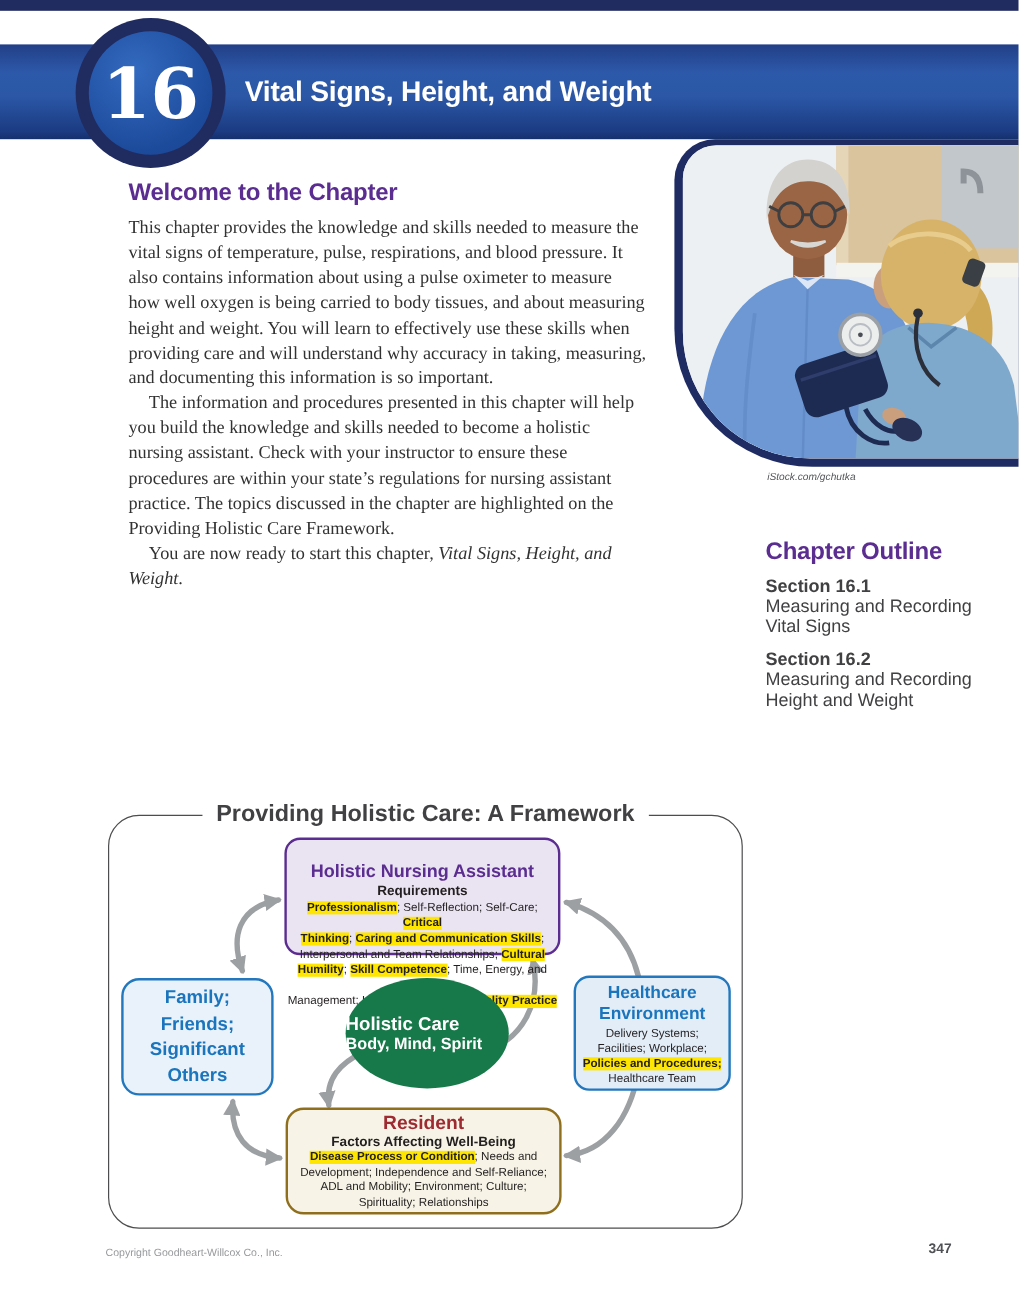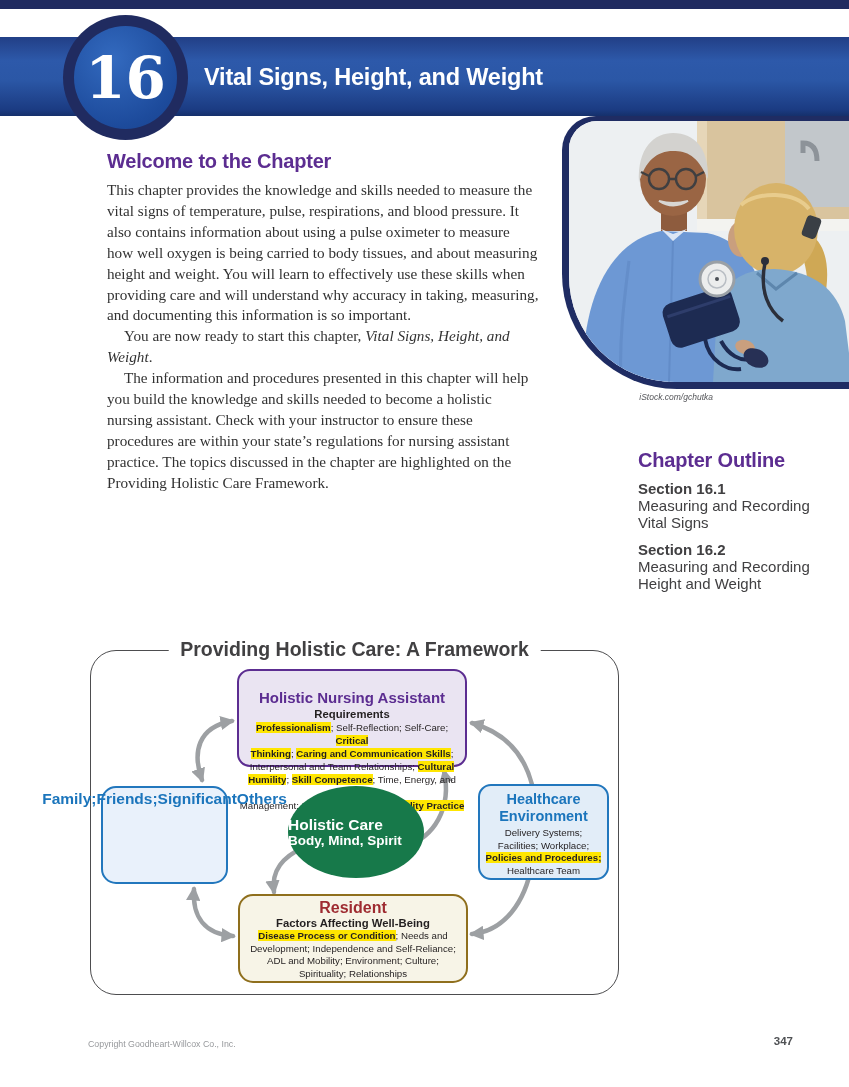--- a/index.html
+++ b/index.html
@@ -34,36 +34,36 @@
   .welcome p.indent{text-indent:17px;}
   .it{font-style:italic;}
 
   
   .outline{position:absolute;left:638px;top:433px;width:175px;}
   .outline-heading{margin:16px 0 9px 0;color:#5c2d91;font-size:20px;font-weight:bold;letter-spacing:-0.2px;}
   .outline-sec{margin-bottom:11px;font-size:15px;line-height:16.8px;color:#414042;}
   .sec-label{font-weight:bold;}
 
   
-  .framework{position:absolute;left:90px;top:650px;width:527px;height:343px;
+  .framework{position:absolute;left:90px;top:679px;width:527px;height:343px;
              border:1.6px solid #4d4d4f;border-radius:26px;}
   .fw-title{position:absolute;top:-13px;left:50%;transform:translateX(-50%);background:#fff;
             padding:0 12px;font-size:19.5px;font-weight:bold;color:#414042;white-space:nowrap;}
   .fw-arrows{position:absolute;left:0;top:0;width:527px;height:343px;}
   .fw-box{position:absolute;box-sizing:border-box;text-align:center;}
   .fw-box.nursing{left:146px;top:18px;width:230px;height:98px;background:#eae4f2;
             border:2.5px solid #5c2d91;border-radius:13px;padding-top:18px;}
   .fw-box-title{color:#5c2d91;font-size:15px;font-weight:bold;line-height:18px;}
   .fw-box-sub{font-size:11.3px;font-weight:bold;color:#231f20;margin-top:1px;}
   .fw-body{font-size:9.7px;line-height:13px;color:#231f20;margin-top:1px;}
   .hl{background:#ffe600;font-weight:bold;}
 
   .fw-box.family{left:10px;top:135px;width:127px;height:98px;background:#e9f1fb;
             border:2.3px solid #2277bd;border-radius:15px;
-            display:flex;justify-content:center;}
+            display:flex;flex-direction:column;justify-content:center;}
   .family-line{color:#1b75bc;font-weight:bold;font-size:15.5px;line-height:21.5px;}
 
   .fw-ellipse{position:absolute;left:197px;top:135px;width:136px;height:92px;background:#17794a;
             border-radius:50%;display:flex;flex-direction:column;justify-content:center;color:#fff;}
   .fw-ellipse .t1{font-size:15.5px;font-weight:bold;line-height:17px;}
   .fw-ellipse .t2{font-size:13.5px;font-weight:bold;line-height:15px;}
 
   .fw-box.healthcare{left:387px;top:133px;width:131px;height:96px;background:#e2edf8;
             border:2.3px solid #2277bd;border-radius:13px;padding-top:5px;}
   .hc-title{color:#1b75bc;font-size:14.5px;font-weight:bold;line-height:16.5px;}
@@ -140,22 +140,22 @@
         <circle cx="148" cy="158" r="9" fill="none" stroke="#b9bec4" stroke-width="1.5"></circle>
         <circle cx="148" cy="158" r="2" fill="#4b4f55"></circle>
       </svg>
     </div>
   </figure>
   <div class="photo-credit">iStock.com/gchutka</div>
 
   <section class="welcome">
     <h2 class="welcome-heading">Welcome to the Chapter</h2>
     <p>This chapter provides the knowledge and skills needed to measure the vital signs of temperature, pulse, respirations, and blood pressure. It also contains information about using a pulse oximeter to measure how well oxygen is being carried to body tissues, and about measuring height and weight. You will learn to effectively use these skills when providing care and will understand why accuracy in taking, measuring, and documenting this information is so important.</p>
+    <p class="indent">The information and procedures presented in this chapter will help you build the knowledge and skills needed to become a holistic nursing assistant. Check with your instructor to ensure these procedures are within your state’s regulations for nursing assistant practice. The topics discussed in the chapter are highlighted on the Providing Holistic Care Framework.</p>
     <p class="indent"><span>You are now ready to start this chapter, </span><span class="it">Vital Signs, Height, and Weight</span><span>.</span></p>
-    <p class="indent">The information and procedures presented in this chapter will help you build the knowledge and skills needed to become a holistic nursing assistant. Check with your instructor to ensure these procedures are within your state’s regulations for nursing assistant practice. The topics discussed in the chapter are highlighted on the Providing Holistic Care Framework.</p>
   </section>
 
   <aside class="outline">
     <h2 class="outline-heading">Chapter Outline</h2>
     <div class="outline-sec">
       <div class="sec-label">Section 16.1</div>
       <div>Measuring and Recording</div>
       <div>Vital Signs</div>
     </div>
     <div class="outline-sec">

